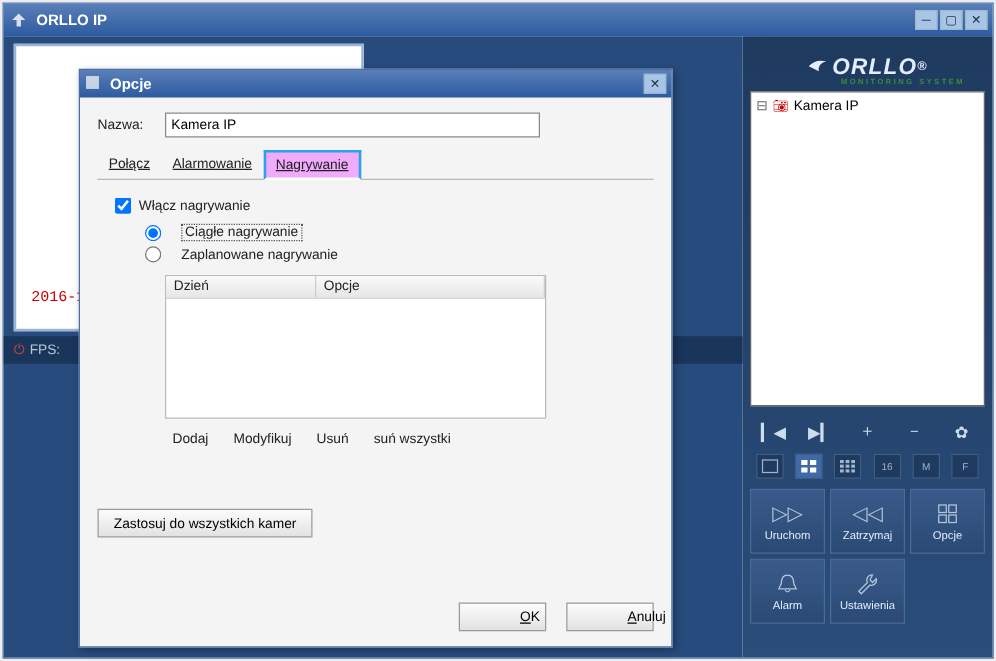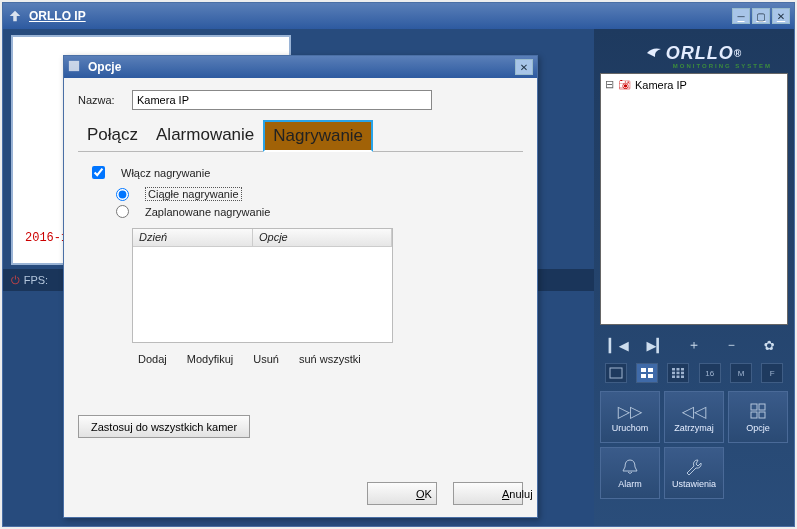--- a/index.html
+++ b/index.html
@@ -1,20 +1,20 @@
 <!DOCTYPE html>
 <html><head>
 <meta charset="utf-8">
 <style>
   * { box-sizing: border-box; margin: 0; padding: 0; font-family: Tahoma, Arial, sans-serif; }
   body { background: #eee; width: 797px; height: 529px; overflow: hidden; }
 
   
   .main-window { width: 793px; height: 525px; margin: 2px; background: #fdfdfd; border: 1px solid #4a6fa5; }
-  .titlebar { height: 26px; background: linear-gradient(#5a7fb8,#2d5aa0); display: flex; align-items: center; color: #fff; font-size: 12px; padding: 0 4px; text-decoration: underline; }
+  .titlebar { height: 26px; background: linear-gradient(#5a7fb8,#2d5aa0); display: flex; align-items: center; color: #fff; font-size: 12px; padding: 0 4px; }
   .titlebar .tb-icon { width: 16px; height: 16px; margin-right: 6px; display: flex; align-items: center; justify-content: center; }
   .titlebar .tb-title { flex: 1; font-weight: bold; }
   .titlebar .tb-btns { display: flex; gap: 2px; }
   .tb-btn { width: 18px; height: 16px; border: 1px solid #9bc; background: #a8c5e8; display: flex; align-items: center; justify-content: center; font-size: 10px; color: #234; cursor: pointer; }
 
   .main-body { display: flex; height: calc(100% - 26px); }
   .left-pane { flex: 1; position: relative; background: #274b7d; }
   .right-pane { width: 200px; background: linear-gradient(#1e3a5f,#2a4d7a); display: flex; flex-direction: column; padding: 4px 6px; }
 
   
@@ -50,28 +50,28 @@
   .dlg-title { flex: 1; font-weight: bold; }
   .dlg-close { width: 18px; height: 16px; border: 1px solid #9bc; background: #a8c5e8; display: flex; align-items: center; justify-content: center; font-size: 10px; color: #234; cursor: pointer; }
 
   .dlg-body { flex: 1; padding: 12px 14px; font-size: 11px; color: #222; display: flex; flex-direction: column; }
 
   .fld-row { display: flex; align-items: center; gap: 8px; margin-bottom: 10px; }
   .fld-row label { width: 46px; }
   .txt { flex: 1; max-width: 300px; height: 20px; border: 1px solid #7a9; border-color: #888; padding: 2px 4px; font-size: 11px; }
 
   .tabs { display: flex; border-bottom: 1px solid #b8b8b8; margin-bottom: 10px; }
-  .tab { padding: 4px 8px; border: 1px solid transparent; cursor: pointer; font-size: 17px; }
-  .tab.active { border: 2px solid #29a3e8; background: #a16207; border-bottom-color: #fff; margin-bottom: -1px; }
-
-  .chk-row { display: flex; align-items: center; gap: 16px; margin: 4px 0 6px 14px; }
+  .tab { padding: 4px 8px; border: 1px solid transparent; cursor: pointer; font-size: 11px; text-decoration: underline; }
+  .tab.active { border: 2px solid #29a3e8; background: #f0abfc; border-bottom-color: #fff; margin-bottom: -1px; }
+
+  .chk-row { display: flex; align-items: center; gap: 6px; margin: 4px 0 6px 14px; }
   .rad-row { display: flex; align-items: center; gap: 16px; margin: 2px 0 2px 38px; }
   .rad-row.focus label { border: 1px dotted #555; padding: 0 2px; }
 
-  .sched-table { margin: 8px 0 6px 54px; width: 261px; height: 115px; border: 1px solid #bbb; background: #fff; font-style: italic; }
+  .sched-table { margin: 8px 0 6px 54px; width: 305px; height: 115px; border: 1px solid #bbb; background: #fff; }
   .sched-head { display: flex; background: linear-gradient(#fafafa,#e6e6e6); height: 18px; border-bottom: 1px solid #ccc; font-size: 11px; }
   .sched-head > div { padding: 2px 6px; border-right: 1px solid #ccc; }
   .col-day { width: 120px; }
   .col-time { flex: 1; }
 
   .sched-btns { display: flex; gap: 20px; margin-left: 60px; margin-top: 4px; font-size: 11px; }
   .linkbtn { cursor: pointer; }
 
   .apply-all { margin-top: 50px; }
   .btn { height: 23px; padding: 0 12px; background: linear-gradient(#fcfcfc,#e2e2e2); border: 1px solid #9a9a9a; font-size: 11px; cursor: pointer; }

